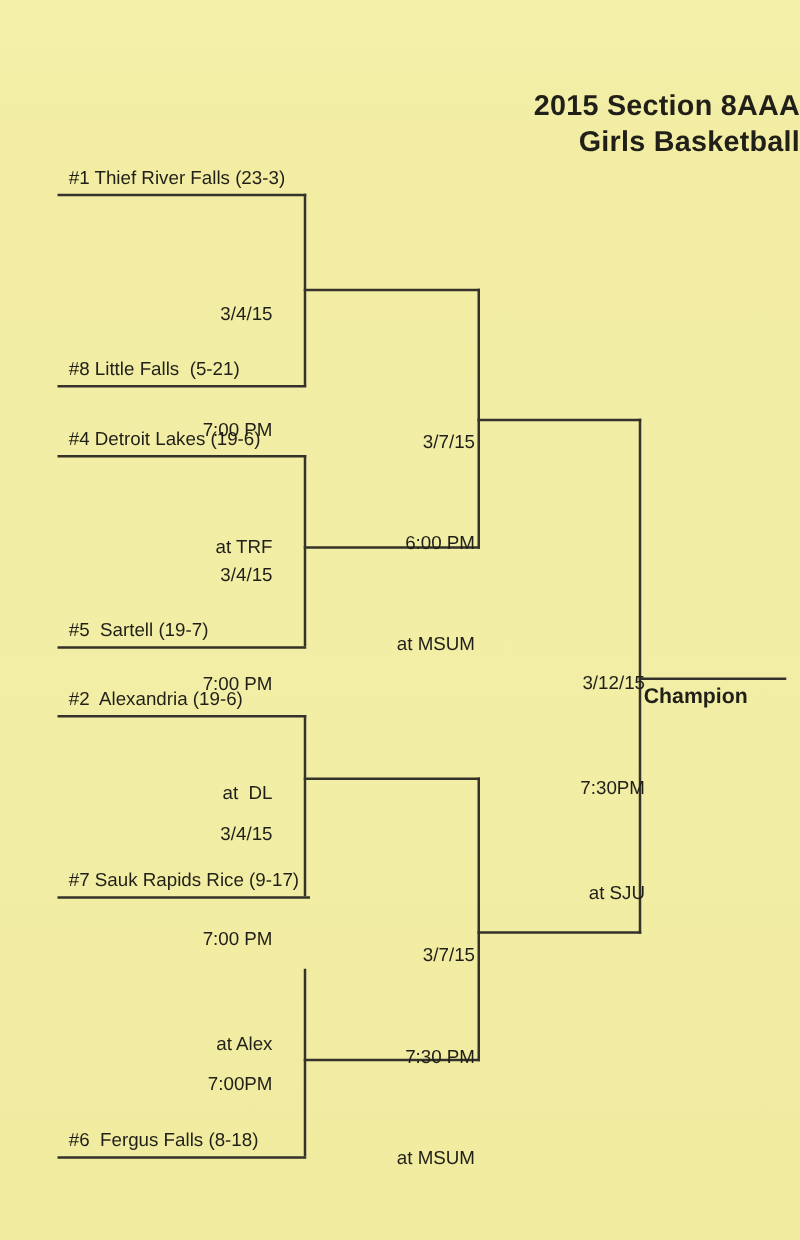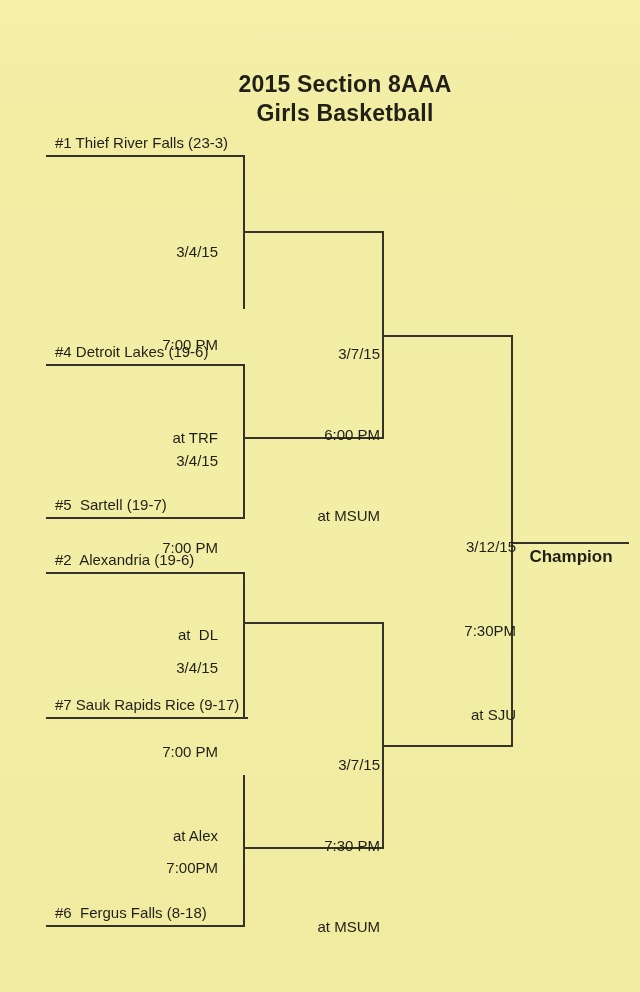--- a/index.html
+++ b/index.html
@@ -8,21 +8,21 @@
     width: 640px;
     height: 992px;
     background: linear-gradient(180deg, #f4f0aa 0%, #f2eda3 12%, #f2eea6 55%, #f0eb9f 100%);
     font-family: "Liberation Sans", sans-serif;
     color: #201f18;
     overflow: hidden;
   }
   .title {
     position: absolute;
     left: 50px; top: 70px; width: 590px;
-    text-align: center;
+    text-align: right;
     font-size: 23px;
     font-weight: bold;
     line-height: 29px;
     letter-spacing: 0.2px;
   }
   .line { position: absolute; background: #34322a; }
   .hline { height: 2px; }
   .vline { width: 2px; }
   .team {
     position: absolute;
@@ -39,37 +39,40 @@
     position: absolute;
     width: 130px;
     text-align: right;
     font-size: 15px;
     white-space: pre;
   }
   .game-info div { overflow: visible; }
   .champion {
     position: absolute;
     left: 515px; top: 547px; width: 112px;
-    text-align: center;
+    text-align: left;
     font-size: 17px;
     font-weight: bold;
   }
 </style>
 </head>
 <body>
 
 <div class="page">
 
   <div class="title">
     <div>2015 Section 8AAA</div>
     <div>Girls Basketball</div>
   </div>
 
   <div class="team" style="left:46px; top:128px; width:199px">
     <span>#1 Thief River Falls (23-3)</span>
+  </div>
+  <div class="team" style="left:46px; top:281px; width:199px">
+    <span>#8 Little Falls  (5-21)</span>
   </div>
   <div class="team" style="left:46px; top:337px; width:199px">
     <span>#4 Detroit Lakes (19-6)</span>
   </div>
   <div class="team" style="left:46px; top:490px; width:199px">
     <span>#5  Sartell (19-7)</span>
   </div>
   <div class="team" style="left:46px; top:545px; width:199px">
     <span>#2  Alexandria (19-6)</span>
   </div>

